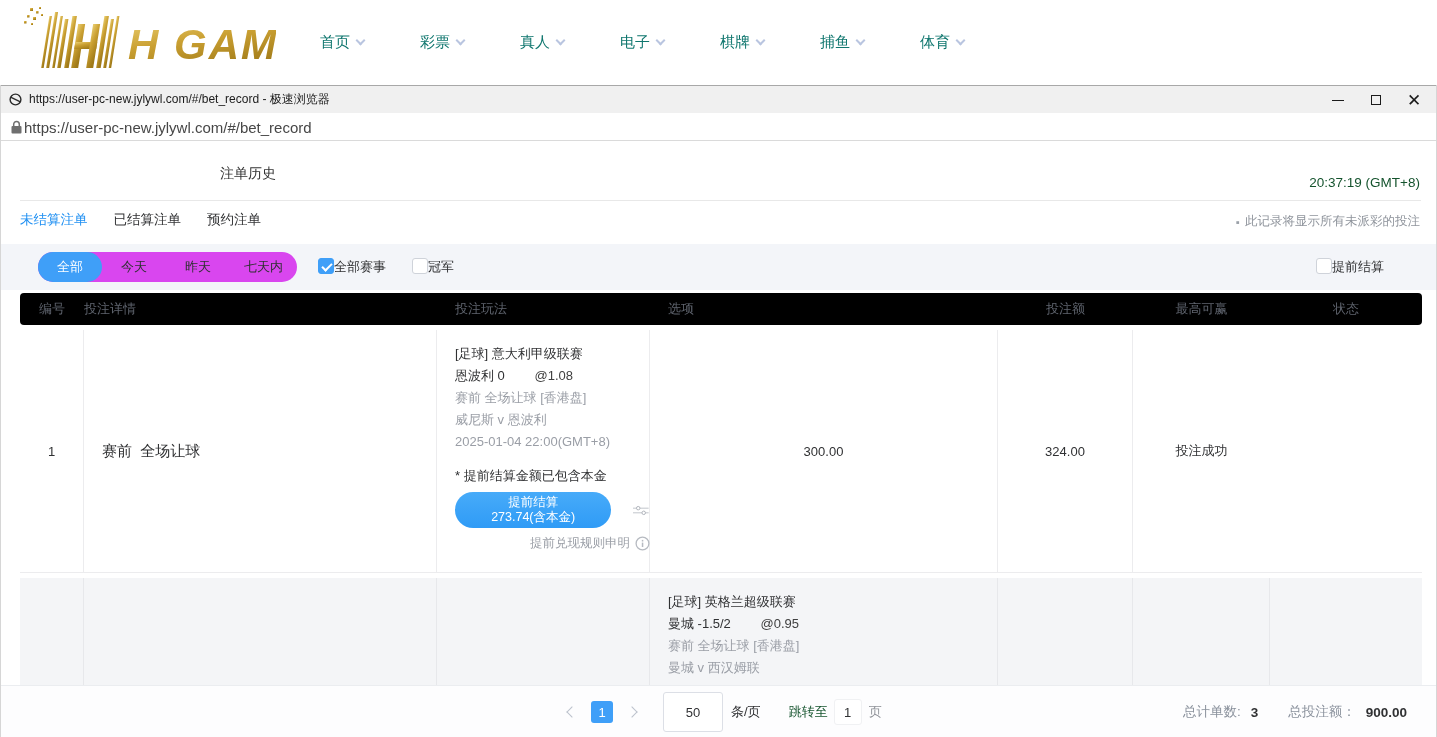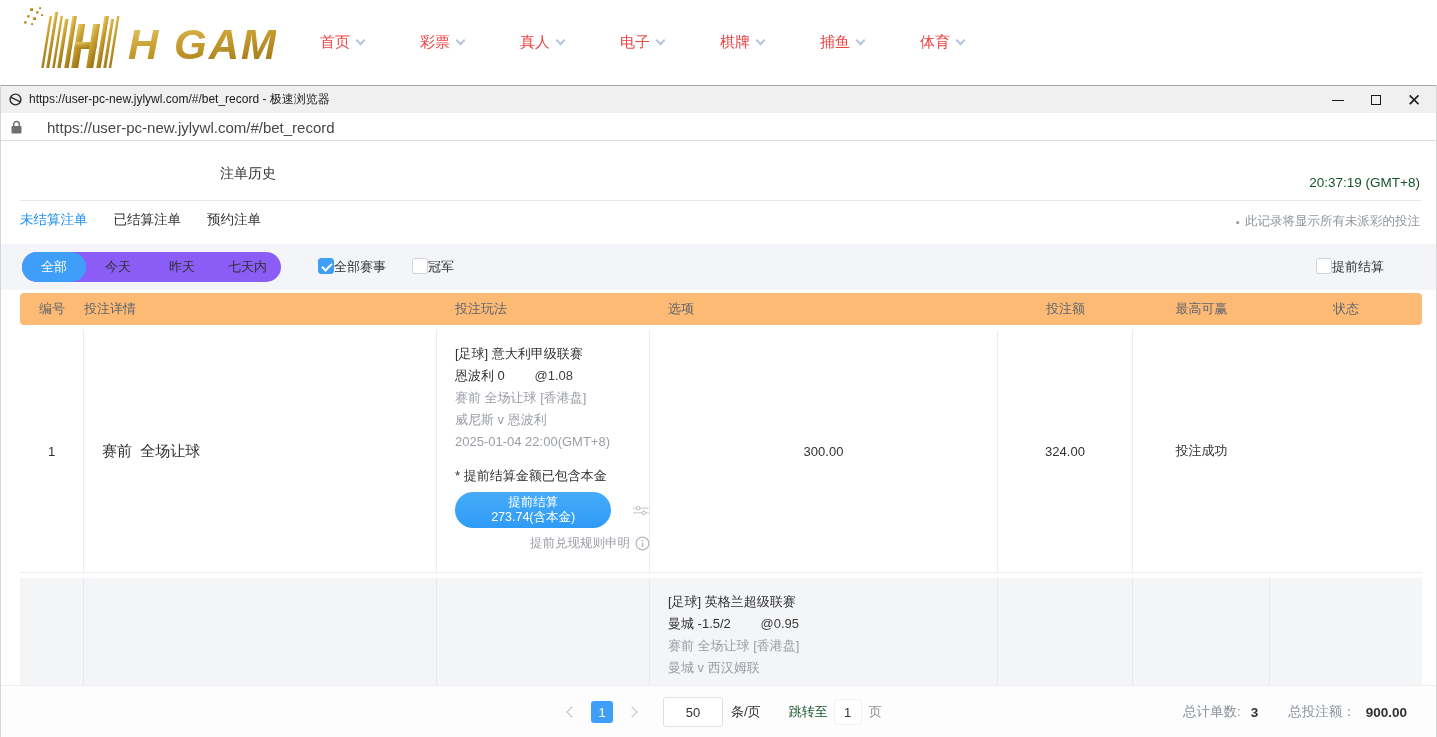--- a/index.html
+++ b/index.html
@@ -4,65 +4,65 @@
 <style>
   * { margin:0; padding:0; box-sizing:border-box; }
   html,body { width:1437px; height:737px; }
   body { font-family:"Liberation Sans", sans-serif; background:#fff; overflow:hidden; }
   .app { position:relative; width:1437px; height:737px; background:#fff; }
 
   
   .site-header { position:absolute; top:0; left:0; right:0; height:84px; background:#fff; }
   .logo { position:absolute; left:6px; top:6px; cursor:pointer; }
   .main-nav { position:absolute; left:320px; top:0; height:84px; display:flex; align-items:center; gap:56px; }
-  .nav-item { display:flex; align-items:center; gap:7px; font-size:15px; color:#ef4444; cursor:pointer; }
+  .nav-item { display:flex; align-items:center; gap:7px; font-size:15px; color:#0f766e; cursor:pointer; }
   .chev-down { width:7px; height:7px; border-right:2px solid #b9c5e0; border-bottom:2px solid #b9c5e0; transform:rotate(45deg); margin-top:-4px; }
 
   
   .title-bar { position:absolute; top:85px; left:0; right:0; height:28px; background:#f0f0f0;
                border-top:1px solid #a8a8a8; display:flex; align-items:center; padding-left:9px; }
   .title-bar .win-title { font-size:12px; color:#1b1b1b; margin-left:7px; }
   .win-controls { position:absolute; right:4px; top:0; height:28px; display:flex; }
   .win-btn { width:38px; height:28px; display:flex; align-items:center; justify-content:center; cursor:pointer; color:#1b1b1b; }
   .glyph-min { width:12px; border-top:1.4px solid #1b1b1b; }
   .glyph-max { width:10px; height:10px; border:1.4px solid #1b1b1b; }
   .glyph-close { font-size:17px; line-height:1; color:#1b1b1b; }
 
   .address-bar { position:absolute; top:114px; left:0; right:0; height:27px; background:#fff;
-                 border-bottom:1px solid #dadada; display:flex; align-items:center; padding-left:11px; gap:25px; }
+                 border-bottom:1px solid #dadada; display:flex; align-items:center; padding-left:11px; gap:2px; }
   .address-url { font-size:15px; color:#474747; }
 
   
   .page { position:absolute; top:142px; left:0; right:0; bottom:52px; background:#fff; overflow:hidden; }
   .page-title { position:absolute; left:220px; top:23px; font-size:14px; color:#333; }
   .clock { position:absolute; right:17px; top:33px; font-size:13.5px; color:#14532d; }
   .header-divider { position:absolute; left:20px; right:16px; top:58px; border-top:1px solid #e8e8e8; }
 
   .tabs-row { position:absolute; left:20px; top:69px; display:flex; gap:26px; }
   .tab { font-size:13.5px; color:#303133; cursor:pointer; }
   .tab.active { color:#1e8ff2; }
   .note { position:absolute; right:17px; top:71px; font-size:12.5px; color:#8f949c; display:flex; align-items:center; gap:5px; }
   .note .bullet { font-size:11px; color:#9aa0a8; }
 
   .filter-strip { position:absolute; left:0; right:0; top:102px; height:46px; background:#f3f5f9; }
-  .seg-group { position:absolute; left:22px; top:8px; height:30px; background:#8b5cf6; border-radius:15px; display:flex; align-items:center; }
+  .seg-group { position:absolute; left:38px; top:8px; height:30px; background:#d946ef; border-radius:15px; display:flex; align-items:center; }
   .seg-item { min-width:64px; padding:0 14px; height:30px; line-height:30px; text-align:center; font-size:13px; color:#303133; cursor:pointer; border-radius:15px; }
   .seg-item.active { background:#3f9ff8; color:#fff; }
   .checks { position:absolute; left:318px; top:0; height:46px; display:flex; align-items:center; gap:26px; }
   .checkbox { display:flex; align-items:flex-start; cursor:pointer; }
   .checkbox .label { font-size:13px; color:#303133; }
   .box { width:16px; height:16px; border:1px solid #cfd3da; border-radius:3px; background:#fff; position:relative; flex:0 0 auto; }
   .box.checked { background:#3f9ff8; border-color:#3f9ff8; }
   .box.checked::after { content:""; position:absolute; left:5px; top:1.5px; width:4px; height:8px;
                         border-right:2px solid #fff; border-bottom:2px solid #fff; transform:rotate(45deg); }
   .right-check { position:absolute; right:53px; top:0; height:46px; display:flex; align-items:center; }
 
   
   .grid-cols { display:grid; grid-template-columns:64px 353px 213px 348px 135px 137px 152px; }
-  .thead { position:absolute; left:20px; right:15px; top:151px; height:32px; background:#fdba74; border-radius:4px;
+  .thead { position:absolute; left:20px; right:15px; top:151px; height:32px; background:#000000; border-radius:4px;
            align-items:center; font-size:13px; color:#5f646e; }
   .th-center { text-align:center; }
   .th-pad { padding-left:18px; }
 
   .trow { position:absolute; left:20px; right:15px; background:#fff; }
   .row1 { top:188px; height:243px; border-bottom:1px solid #ececee; }
   .row2 { top:436px; height:110px; background:#f4f5f7; }
   .cell { border-right:1px solid #ececee; height:100%; display:flex; flex-direction:column; justify-content:center; }
   .row2 .cell { border-right:1px solid #e7e8eb; }
   .cell.last { border-right:none; }
@@ -86,21 +86,21 @@
 
   
   .footer { position:absolute; left:0; right:0; bottom:0; height:52px; background:#fdfdfe; border-top:1px solid #ebedf0; z-index:5; }
   .pagination { position:absolute; left:565px; top:0; height:52px; display:flex; align-items:center; }
   .pg-arrow { width:14px; height:22px; display:flex; align-items:center; justify-content:center; cursor:pointer; }
   .chev { width:8px; height:8px; border-top:1.6px solid #bcc2cc; border-left:1.6px solid #bcc2cc; }
   .chev.left { transform:rotate(-45deg); }
   .chev.right { transform:rotate(135deg); }
   .pg-current { width:22px; height:22px; border-radius:3px; background:#3f9ff8; color:#fff; font-size:13px;
                 display:flex; align-items:center; justify-content:center; margin:0 12px; cursor:pointer; }
-  .pg-size-input { width:60px; height:30px; border:1px solid #dcdfe6; border-radius:3px; text-align:center;
+  .pg-size-input { width:60px; height:40px; border:1px solid #dcdfe6; border-radius:3px; text-align:center;
                    font-size:13px; color:#303133; margin-left:24px; font-family:"Liberation Sans", sans-serif; }
   .pg-size-label { font-size:13px; color:#303133; margin-left:8px; }
   .pg-jump-label { font-size:13px; color:#14532d; margin-left:28px; }
   .pg-jump-input { width:28px; height:26px; border:1px solid #f0f1f3; background:#fff; border-radius:3px; text-align:center;
                    font-size:13px; color:#303133; margin-left:6px; font-family:"Liberation Sans", sans-serif; }
   .pg-unit { font-size:13px; color:#909399; margin-left:7px; }
   .totals { position:absolute; right:30px; top:0; height:52px; display:flex; align-items:center; gap:10px; font-size:13.5px; }
   .totals .lbl { color:#8a919c; }
   .totals .val { color:#303133; font-weight:bold; }
   .totals .gap { width:10px; }

